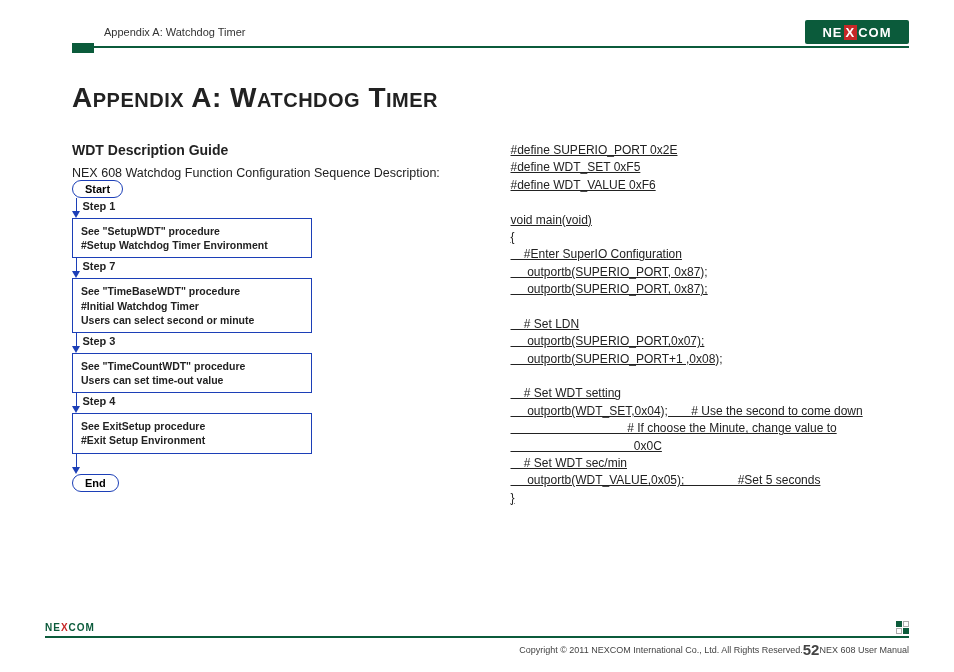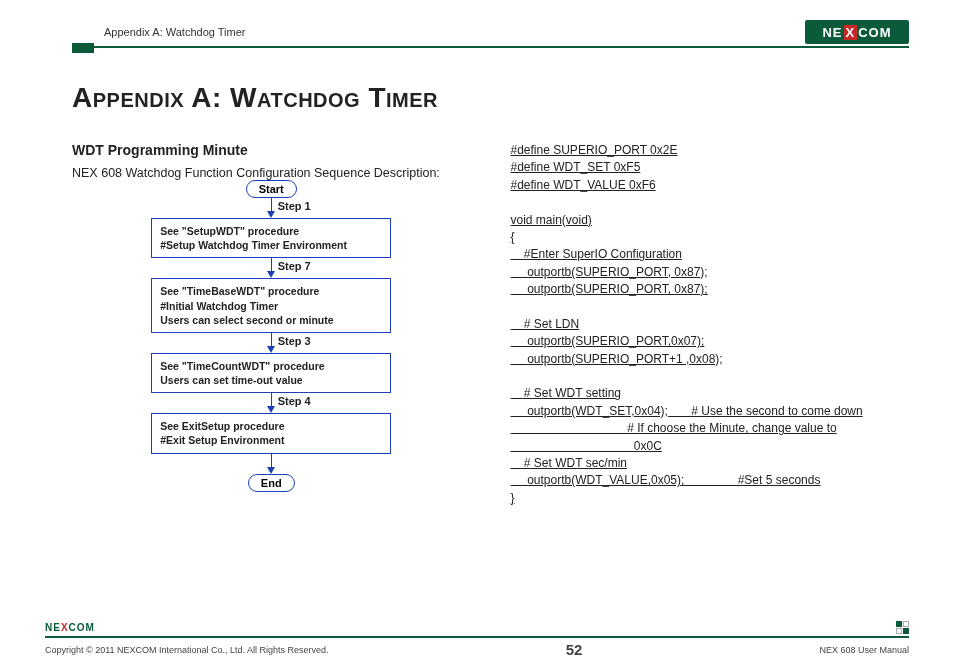--- a/index.html
+++ b/index.html
@@ -9,31 +9,31 @@
   .header-left { display:flex; align-items:center; gap:10px;}
   .tab { width: 22px; height: 10px; background: #0b5b3b; position: relative; top: 16px; }
   .header-title { font-size: 11px; color:#333;}
   .logo { width: 104px; height: 24px; background:#0b5b3b; border-radius:2px; display:flex; align-items:center; justify-content:center; font-weight:bold; color:#fff; font-size:13px; letter-spacing:1px;}
   .logo .x { background:#c62828; padding:0 2px; margin:0 1px;}
   .appendix-title { font-size: 28px; font-variant: small-caps; font-weight:600; margin: 34px 0 28px 0; letter-spacing:0.5px;}
   .columns { display:flex; gap: 40px; }
   .col { flex:1; }
   .section-h { font-weight:700; font-size:14px; margin-bottom:8px;}
   .desc { font-size:12.5px; }
-  .flow { display:flex; flex-direction:column; align-items:center; font-size:11px; font-weight:600;}
+  .flow { display:flex; flex-direction:column; align-items:flex-start; font-size:11px; font-weight:600;}
   .pill { border:1.5px solid #1c3fb7; border-radius:10px; padding:2px 12px; font-weight:700; font-size:11px; color:#000;}
   .arrowline { width:0; height:14px; border-left:1.5px solid #1c3fb7;}
   .arrowhead { width:0; height:0; border-left:4px solid transparent; border-right:4px solid transparent; border-top:7px solid #1c3fb7; margin-top:-1px;}
   .arrow-row { position:relative; display:flex; flex-direction:column; align-items:center;}
   .arrow-row .lbl { position:absolute; left:55%; top:2px; font-size:11px; font-weight:700; white-space:nowrap; padding-left:6px;}
   .box { border:1.5px solid #1c3fb7; padding:5px 8px; width: 240px; font-size:10.5px; font-weight:700; line-height:1.35; text-align:left;}
   .code { font-size:12px; line-height:1.45; font-family: "Segoe UI", Arial, sans-serif; white-space:pre;text-decoration:underline; }
   .footer { position:absolute; bottom:14px; left:45px; right:45px;}
   .foot-rule { height:2px; background:linear-gradient(to right, #0b5b3b 0, #0b5b3b 100%); margin-bottom:3px;}
-  .foot-row { display:flex; justify-content:space-between; align-items:center; font-size:9px; color:#444;}
+  .foot-row { display:flex; justify-content:flex-end; align-items:center; font-size:9px; color:#444;}
   .small-logo { width:68px; height:14px; background:#fff; display:inline-flex; align-items:center; font-weight:bold; font-size:10px; color:#0b5b3b; letter-spacing:1px;}
   .small-logo .x { color:#c62828;}
   .foot-end-box { display:flex; gap:1px;}
   .sq { width:6px; height:6px; }
   .sq.g { background:#0b5b3b;}
   .sq.w { background:#fff; border:1px solid #aaa;}
   .pagenum { font-weight:700; font-size:15px;}
 </style>
 </head>
 <body>
@@ -48,21 +48,21 @@
       <span>NE</span>
         <span class="x">X</span>
         <span>COM</span>
     </div>
   </div>
 
   <h1 class="appendix-title">Appendix A: Watchdog Timer</h1>
 
   <div class="columns">
     <div class="col">
-      <div class="section-h">WDT Programming Minute</div>
+      <div class="section-h">WDT Description Guide</div>
       <div class="desc">NEX 608 Watchdog Function Configuration Sequence Description:</div>
 
       <div class="flow">
         <div class="pill">Start</div>
         <div class="arrow-row">
             <div class="arrowline"></div>
             <div class="arrowhead"></div>
             <span class="lbl">Step 1</span>
           </div>
 

